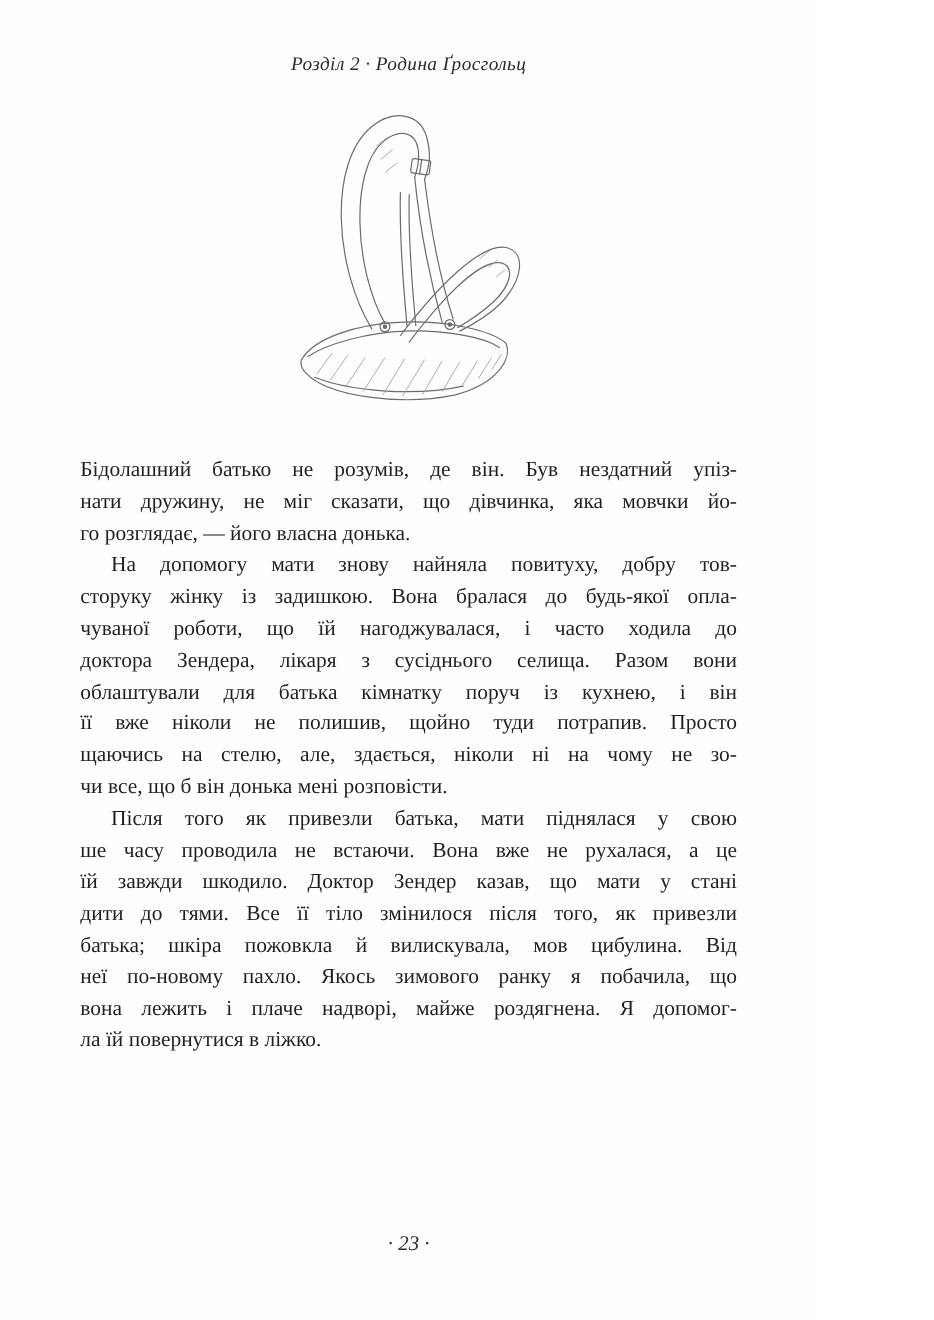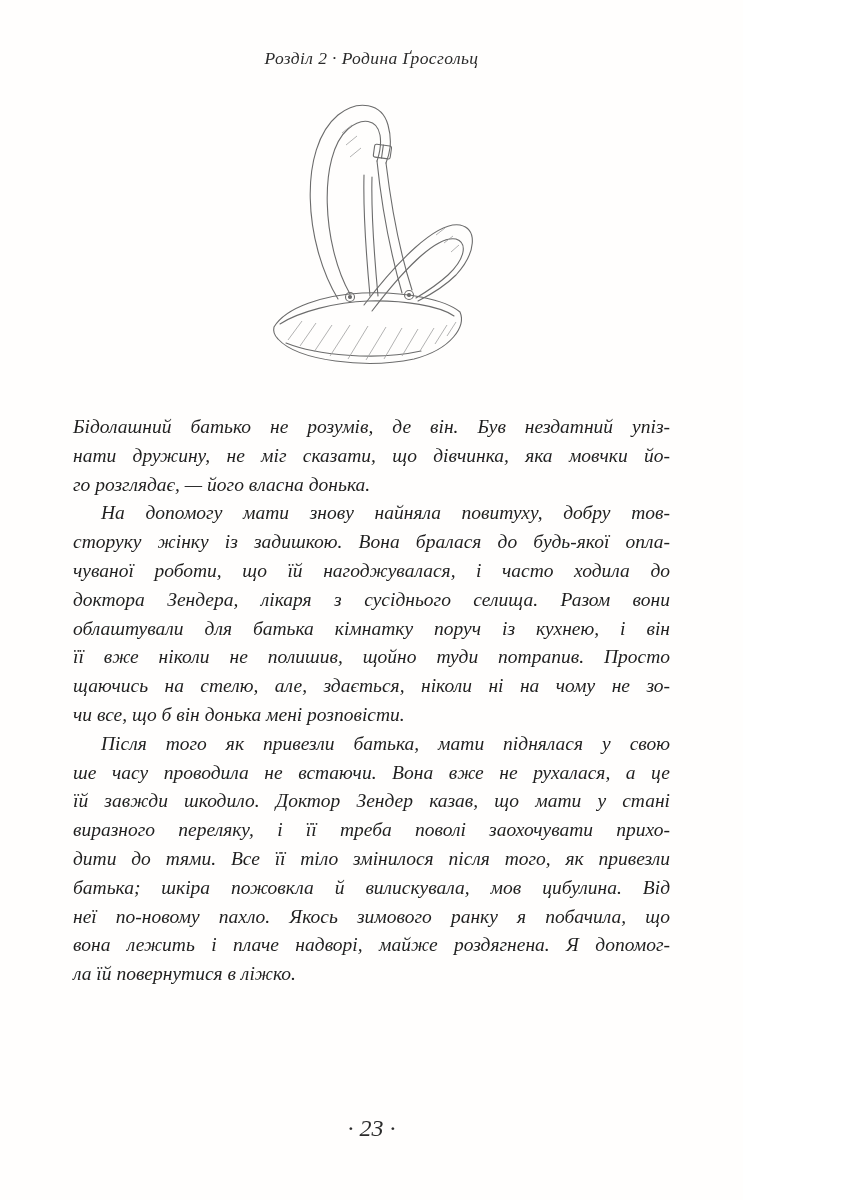--- a/index.html
+++ b/index.html
@@ -33,37 +33,36 @@
     margin: 34px auto 0 auto;
     font-size: 19.5px;
     line-height: 28.8px;
     color: #1f1f1f;
   }
   .paragraph { margin: 0; }
   .line {
     text-align: justify;
     text-align-last: justify;
     white-space: nowrap;
-    font-style: italic;
   }
   .line.last {
     text-align: right;
     text-align-last: left;
   }
   .line.first-indent {
     padding-left: 28px;
   }
   .page-number {
     position: absolute;
     bottom: 58px;
     left: 0;
     width: 100%;
     text-align: center;
     font-style: italic;
-    font-size: 24px;
+    font-size: 19px;
     color: #2b2b2b;
   }
 </style>
 </head>
 <body>
 
 <div class="page">
 
   <div class="running-header">Розділ 2 · Родина Ґросгольц</div>
 
@@ -116,21 +115,20 @@
         <div class="line">доктора Зендера, лікаря з сусіднього селища. Разом вони</div>
         <div class="line">облаштували для батька кімнатку поруч із кухнею, і він</div>
         <div class="line">її вже ніколи не полишив, щойно туди потрапив. Просто</div>
         <div class="line">щаючись на стелю, але, здається, ніколи ні на чому не зо-</div>
         <div class="line last">чи все, що б він донька мені розповісти.</div>
       </div>
       <div class="paragraph">
         <div class="line first-indent">Після того як привезли батька, мати піднялася у свою</div>
         <div class="line">ше часу проводила не встаючи. Вона вже не рухалася, а це</div>
         <div class="line">їй завжди шкодило. Доктор Зендер казав, що мати у стані</div>
-        <div class="line">виразного переляку, і її треба поволі заохочувати прихо-</div>
         <div class="line">дити до тями. Все її тіло змінилося після того, як привезли</div>
         <div class="line">батька; шкіра пожовкла й вилискувала, мов цибулина. Від</div>
         <div class="line">неї по-новому пахло. Якось зимового ранку я побачила, що</div>
         <div class="line">вона лежить і плаче надворі, майже роздягнена. Я допомог-</div>
         <div class="line last">ла їй повернутися в ліжко.</div>
       </div>
     </div>
 
   <div class="page-number">· 23 ·</div>
 

